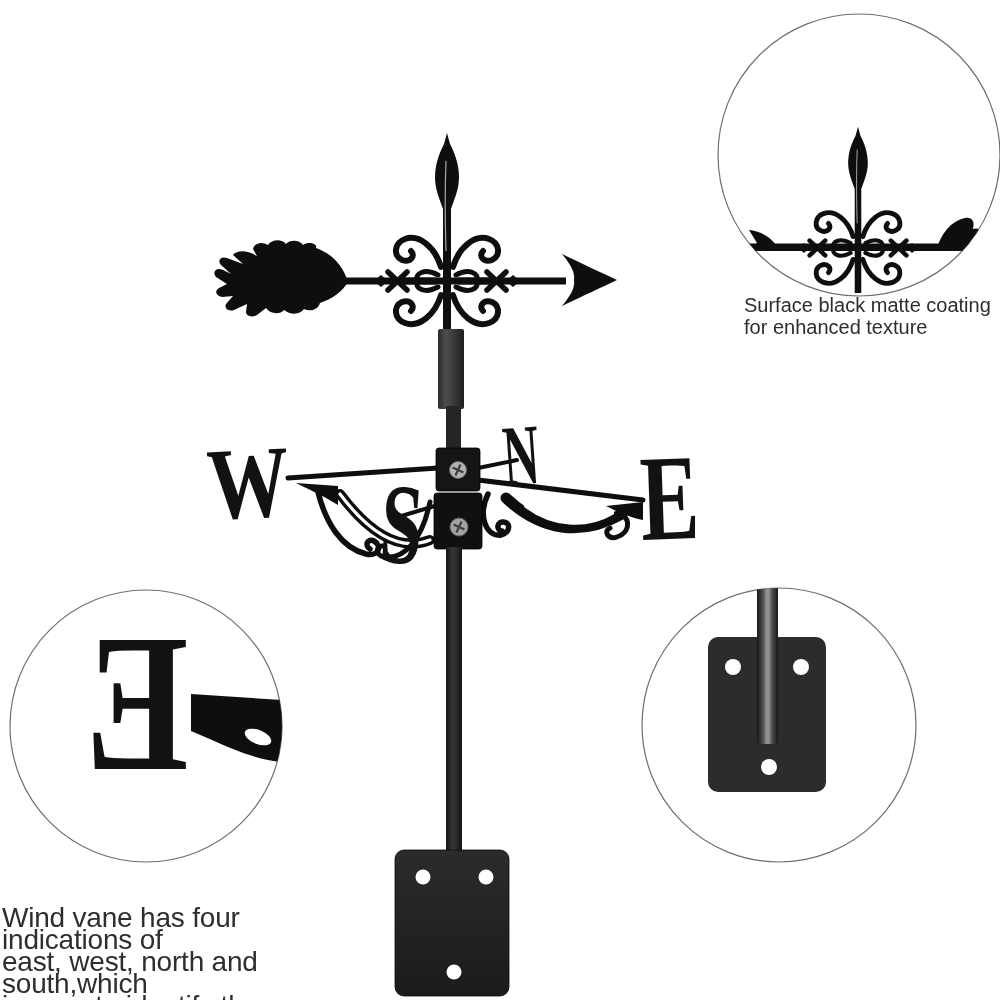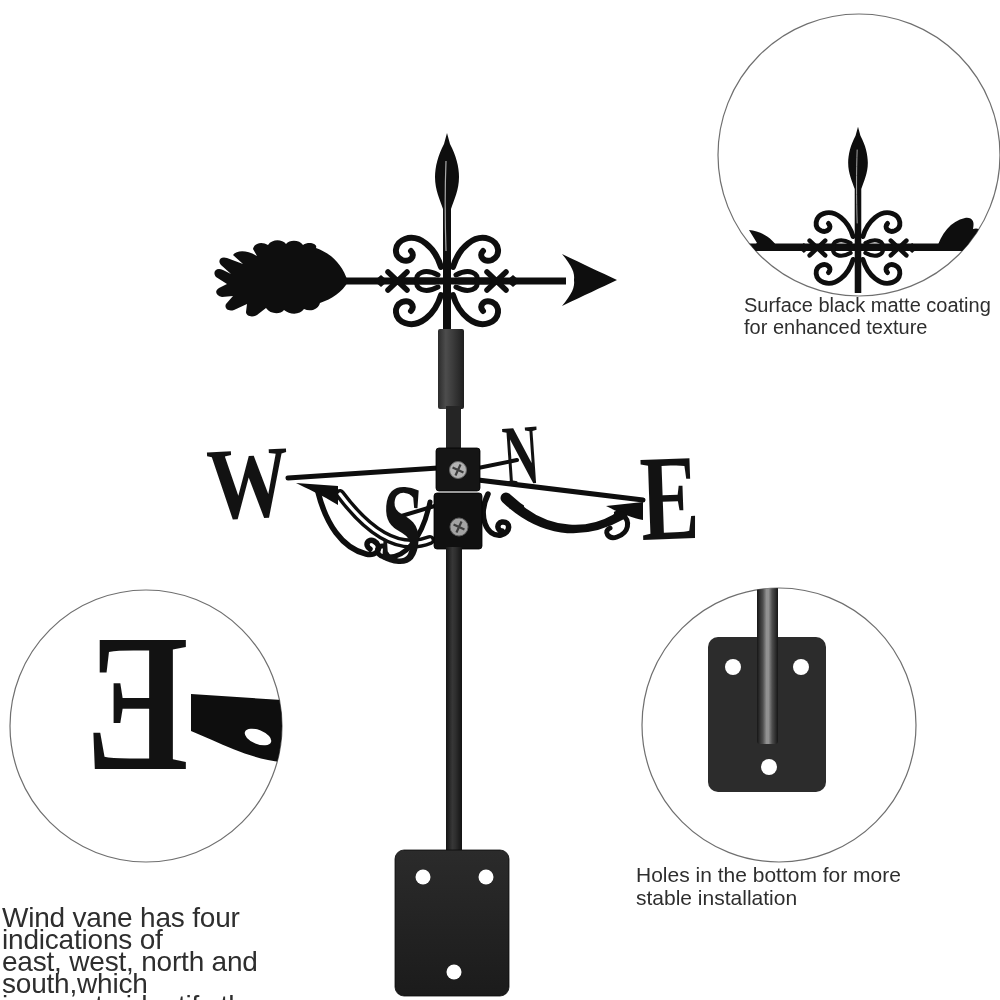--- a/index.html
+++ b/index.html
@@ -178,16 +178,14 @@
       <rect x="757" y="586" width="21" height="158" rx="3" fill="url(#rodG2)"></rect>
     </g>
   </g>
 </svg>
 
 <div class="caption caption-coating">Surface black matte coating
  for enhanced texture</div>
 <div class="caption caption-directions">Wind vane has four indications of
 east, west, north and south,which
 is easy to identify the direction</div>
-<div class="caption caption-holes">Holes in the bottom for more
- stable installation</div>
 
 </div>
 
 </body></html>

